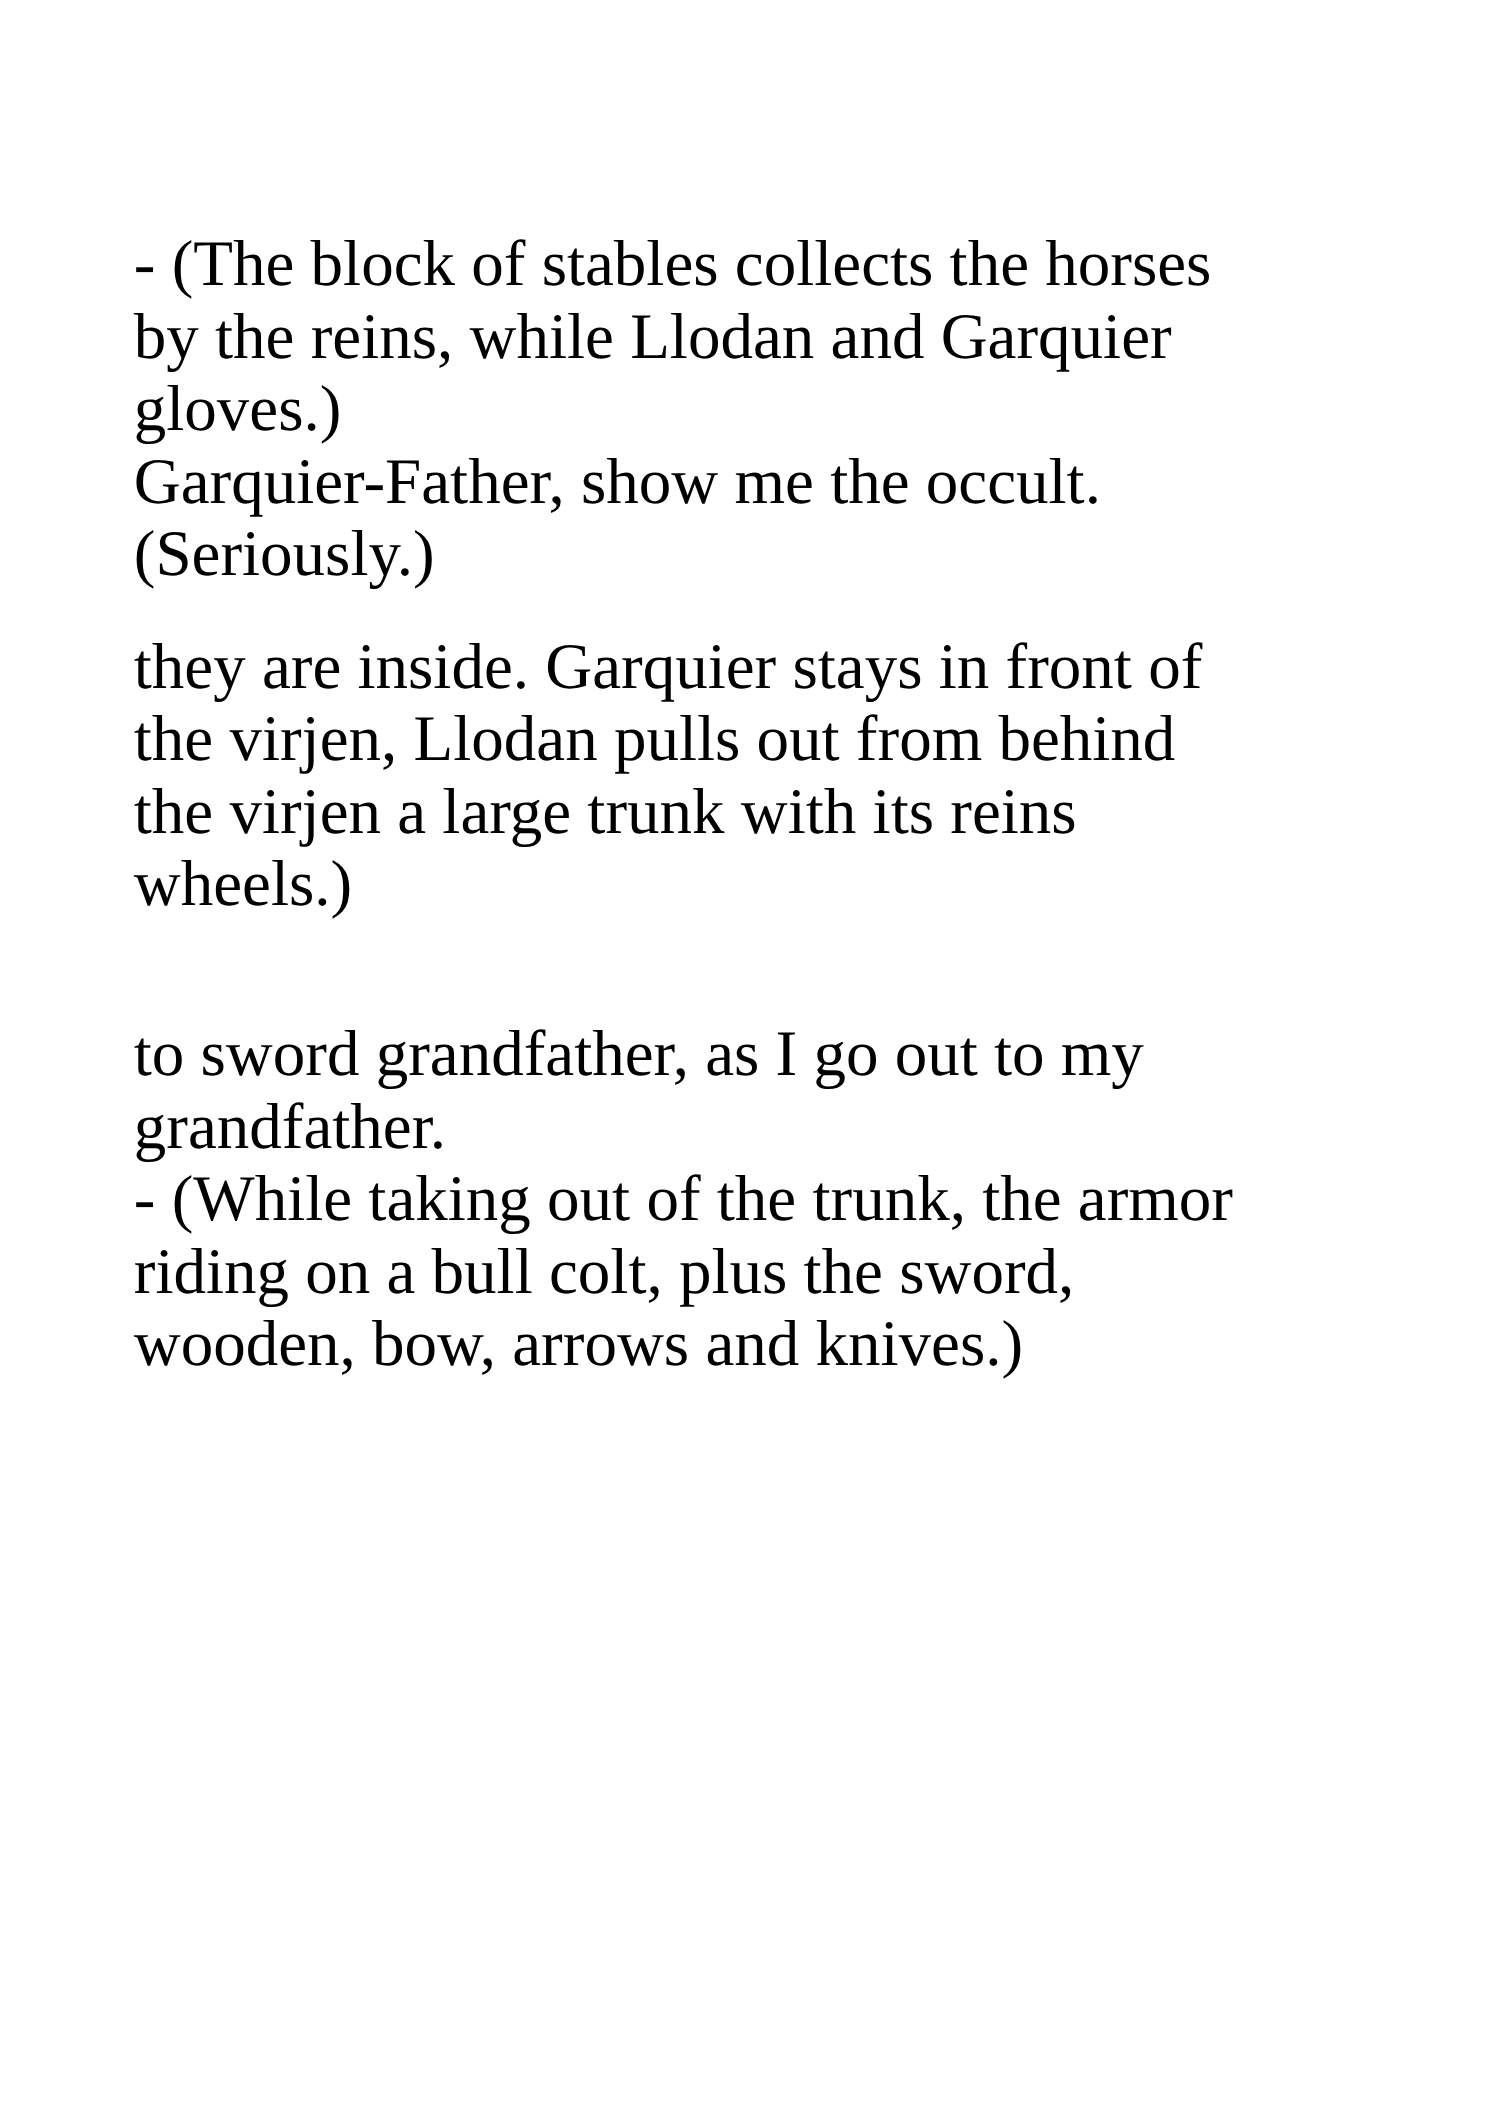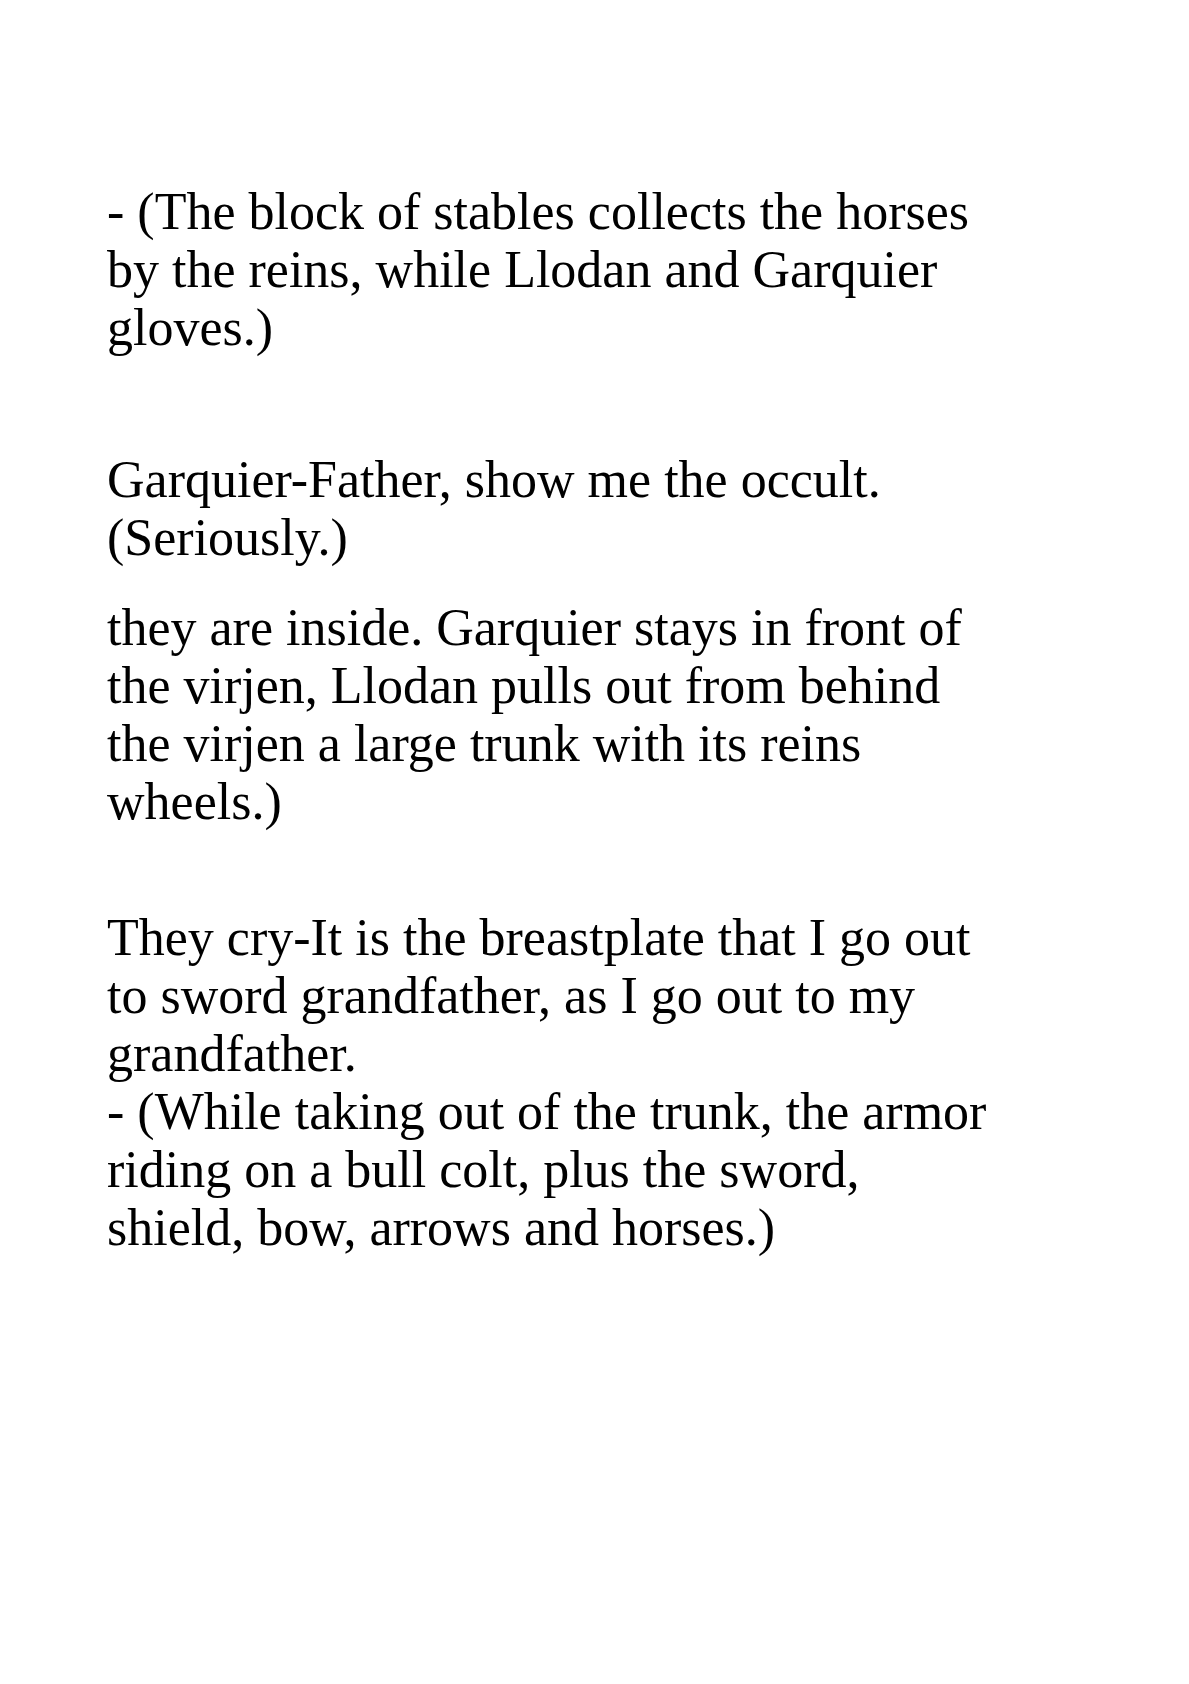--- a/index.html
+++ b/index.html
@@ -24,21 +24,21 @@
     background: #ffffff;
   }
   p.para {
     margin: 0;
     padding: 0;
   }
   p.para .line {
     display: block;
     white-space: nowrap;
   }
-  p.gap-xl { margin-bottom: 94px; }
+  p.gap-xl { }
   p.gap-lg { margin-bottom: 32px; }
   p.gap-md { margin-bottom: 78px; }
   p.gap-none { margin-bottom: 0; }
 </style>
 </head>
 <body>
 
 <div class="page">
 
   <p class="para gap-xl">
@@ -53,24 +53,23 @@
   </p>
 
   <p class="para gap-md">
     <span class="line">they are inside. Garquier stays in front of</span>
     <span class="line">the virjen, Llodan pulls out from behind</span>
     <span class="line">the virjen a large trunk with its reins</span>
     <span class="line">wheels.)</span>
   </p>
 
   <p class="para gap-none">
-    <span class="line">They cry-It is the breastplate that I go out</span>
     <span class="line">to sword grandfather, as I go out to my</span>
     <span class="line">grandfather.</span>
   </p>
 
   <p class="para gap-none">
     <span class="line">- (While taking out of the trunk, the armor</span>
     <span class="line">riding on a bull colt, plus the sword,</span>
-    <span class="line">shield, bow, arrows and horses.)</span>
+    <span class="line">wooden, bow, arrows and knives.)</span>
   </p>
 
 </div>
 
 </body></html>

